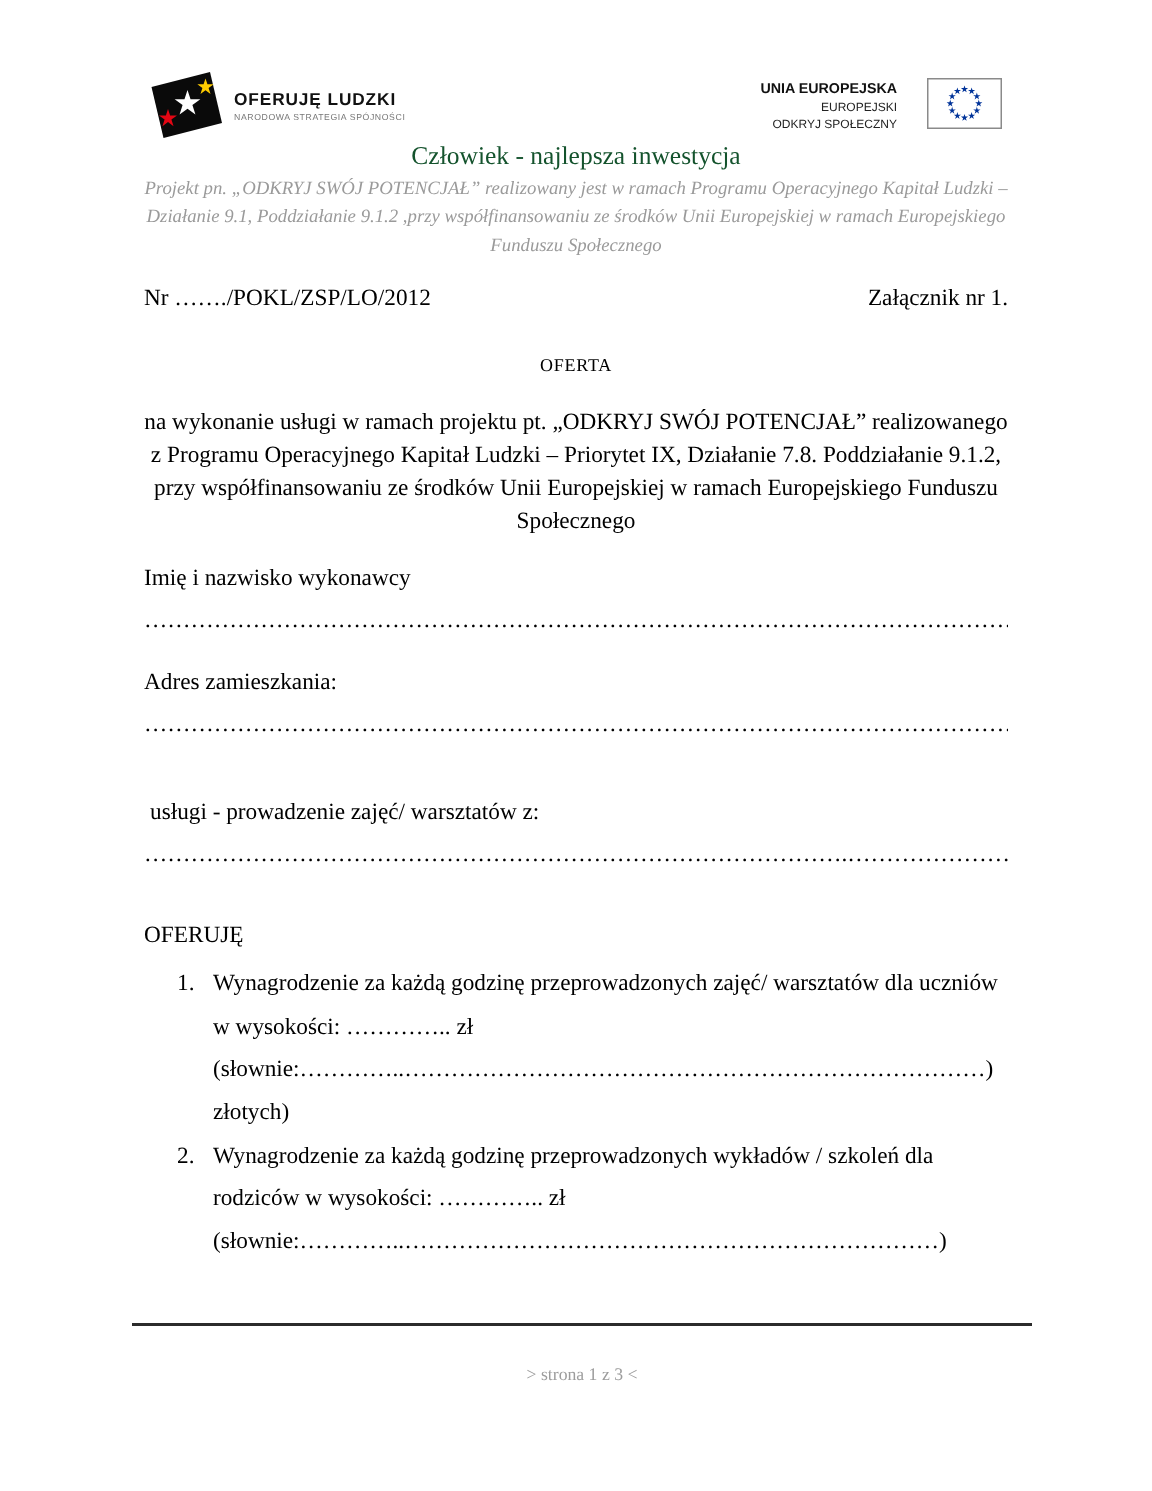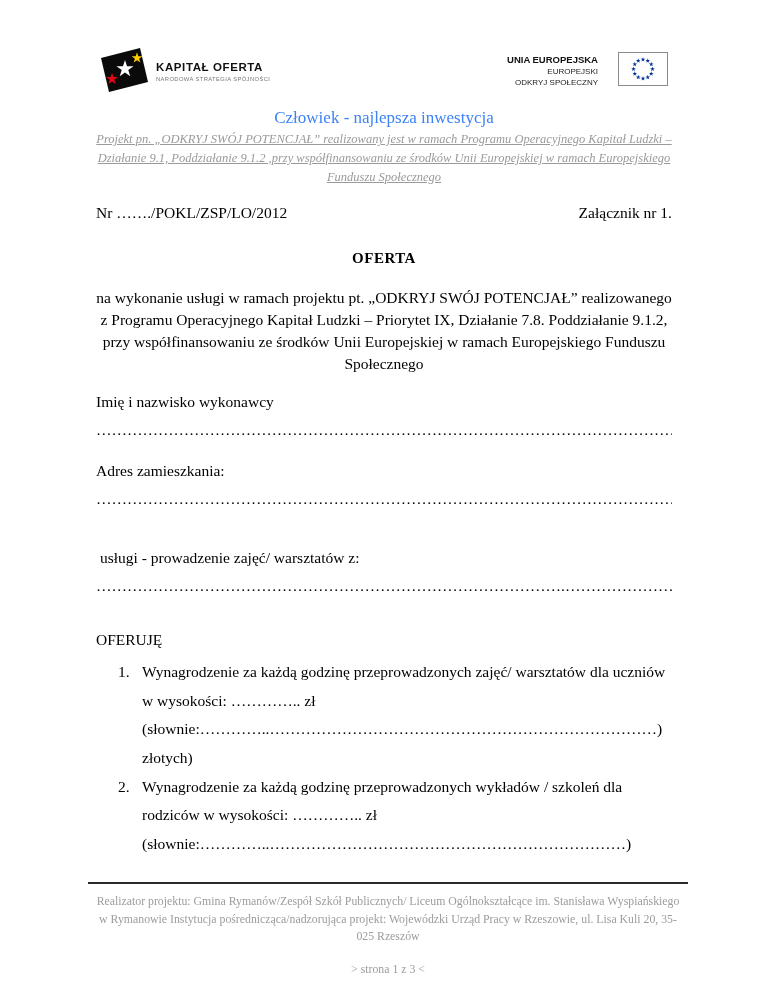--- a/index.html
+++ b/index.html
@@ -19,37 +19,37 @@
   .kl-text { font-family:"Liberation Sans", sans-serif; }
   .kl-title { font-size:11.5px; font-weight:bold; letter-spacing:0.6px; color:#111; }
   .kl-subtitle { font-size:5.8px; letter-spacing:0.4px; color:#777; margin-top:3px; }
   .logo-eu { display:flex; align-items:flex-start; gap:20px; margin-top:4px; }
   .eu-text { font-family:"Liberation Sans", sans-serif; text-align:right; margin-top:2px; }
   .eu-title { font-size:9.5px; font-weight:bold; color:#111; }
   .eu-sub { font-size:8px; color:#222; margin-top:2px; }
 
   
   .motto {
-    margin-top:14px; text-align:center;
-    font-size:17px; color:#3b82f6;
+    text-align:center;
+    font-size:17px; color:#14532d;
   }
   .project-info {
     margin:2px auto 12px auto; max-width:610px; text-align:center;
-    font-size:12.5px; font-style:italic; color:#9a9a9a; line-height:1.5;text-decoration:underline;
+    font-size:12.5px; font-style:italic; color:#9a9a9a; line-height:1.5;
   }
 
   
   .content { padding:0 96px; }
   .ref-row {
     margin-top:18px; display:flex; justify-content:space-between;
     font-size:15.5px;
   }
   .doc-title {
     margin-top:28px; text-align:center;
-    font-size:15px; font-weight:bold; letter-spacing:0.5px;
+    font-size:12px; font-weight:normal; letter-spacing:0.5px;
   }
   .description {
     margin-top:20px; text-align:center; font-size:15.5px; line-height:1.42;
   }
   .field-label { margin-top:13px; font-size:15.5px; line-height:1.8; }
   .dots {
     font-size:15.5px; line-height:1.8; white-space:nowrap; overflow:hidden;
   }
   .gap-lg { margin-top:30px; }
   .inquiry { font-size:15.5px; line-height:1.9; }
@@ -81,21 +81,21 @@
       <svg width="50" height="46" viewBox="0 0 50 46" aria-hidden="true">
         <defs>
           <polygon id="st5a" points="0,-6 1.35,-1.85 5.71,-1.85 2.18,0.71 3.53,4.85 0,2.29 -3.53,4.85 -2.18,0.71 -5.71,-1.85 -1.35,-1.85"></polygon>
         </defs>
         <polygon points="3,10 42,0 50,34 11,44" fill="#0a0a0a"></polygon>
         <use href="#st5a" transform="translate(14,31) scale(1.05)" fill="#e30613"></use>
         <use href="#st5a" transform="translate(27,21) scale(1.5)" fill="#ffffff"></use>
         <use href="#st5a" transform="translate(39,10) scale(0.95)" fill="#ffcc00"></use>
       </svg>
       <div class="kl-text">
-        <div class="kl-title">KAPITAŁ OFERTA</div>
+        <div class="kl-title">OFERUJĘ LUDZKI</div>
         <div class="kl-subtitle">NARODOWA STRATEGIA SPÓJNOŚCI</div>
       </div>
     </div>
 
     <div class="logo-eu">
       <div class="eu-text">
         <div class="eu-title">UNIA EUROPEJSKA</div>
         <div class="eu-sub">EUROPEJSKI</div>
         <div class="eu-sub">ODKRYJ SPOŁECZNY</div>
       </div>
@@ -164,17 +164,16 @@
           <div>Wynagrodzenie za każdą godzinę  przeprowadzonych wykładów / szkoleń  dla</div>
           <div>rodziców  w wysokości: ………….. zł</div>
           <div>(słownie:…………..……………………………………………………………)</div>
         </div>
       </li>
     </ol>
 
   </div>
 
   <footer class="footer">
-    <div class="footer-text">Realizator projektu: Gmina Rymanów/Zespół Szkół Publicznych/ Liceum Ogólnokształcące im. Stanisława Wyspiańskiego w Rymanowie Instytucja pośrednicząca/nadzorująca projekt: Wojewódzki Urząd Pracy w Rzeszowie, ul. Lisa Kuli 20, 35-025 Rzeszów</div>
     <div class="footer-page">&gt; strona 1 z 3 &lt;</div>
   </footer>
 
 </div>
 
 </body></html>

